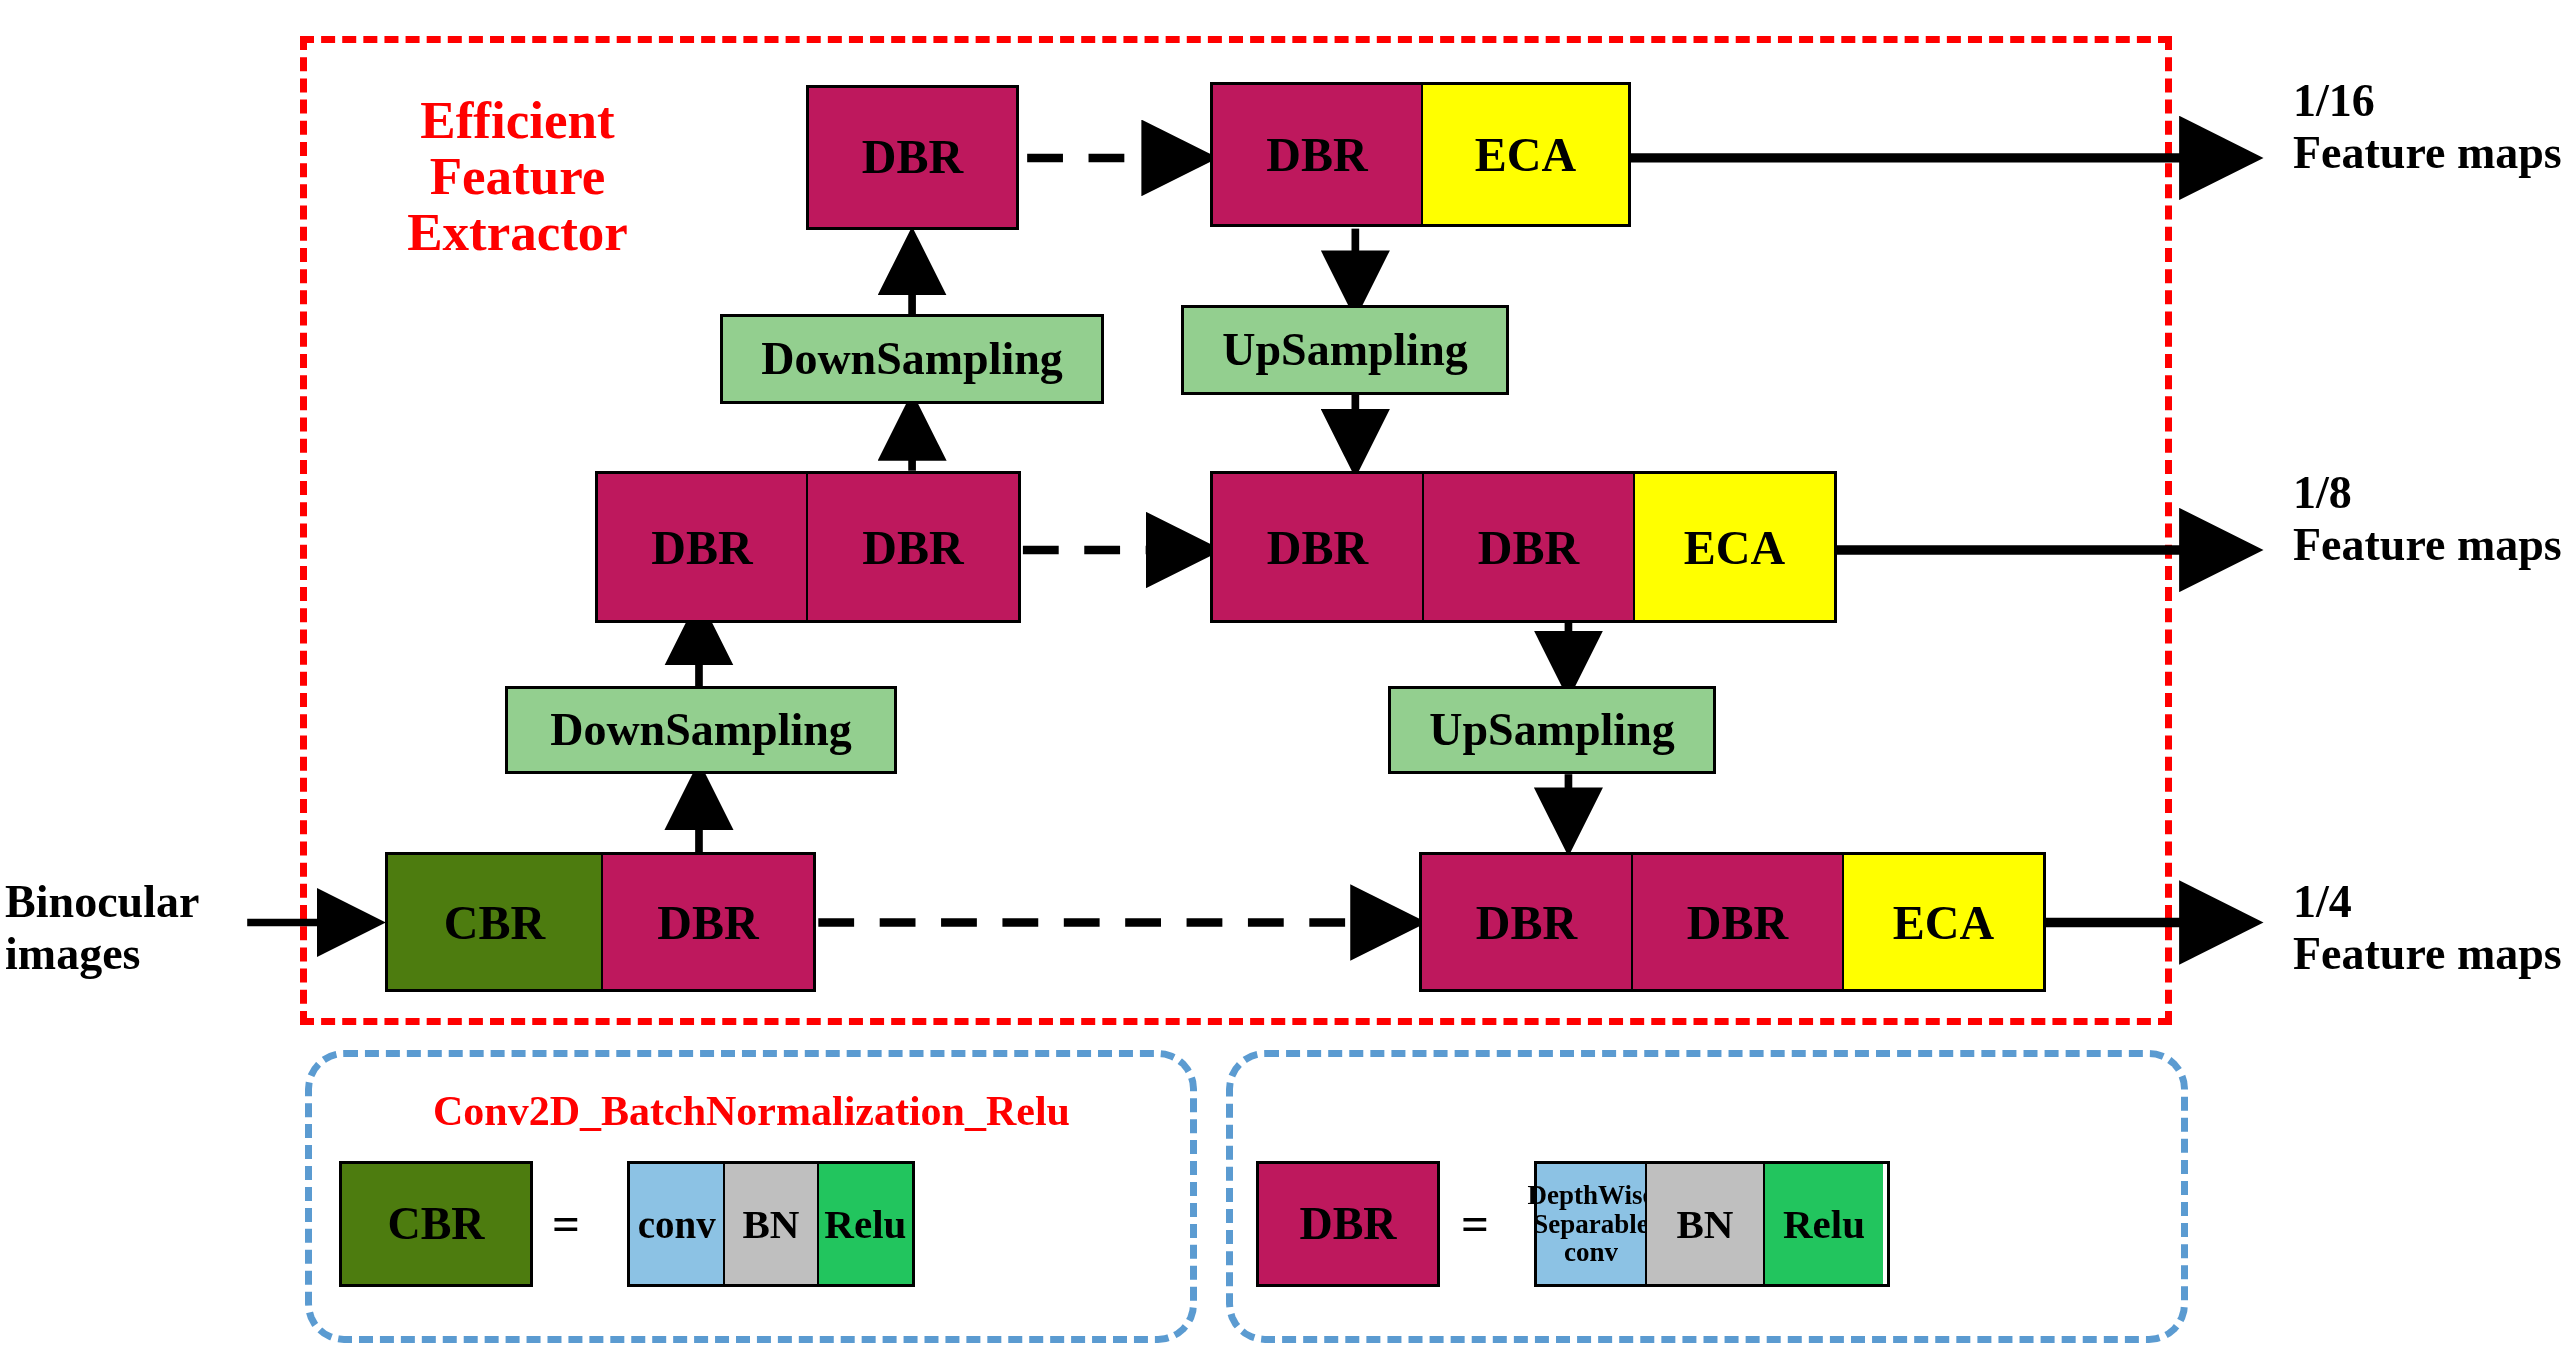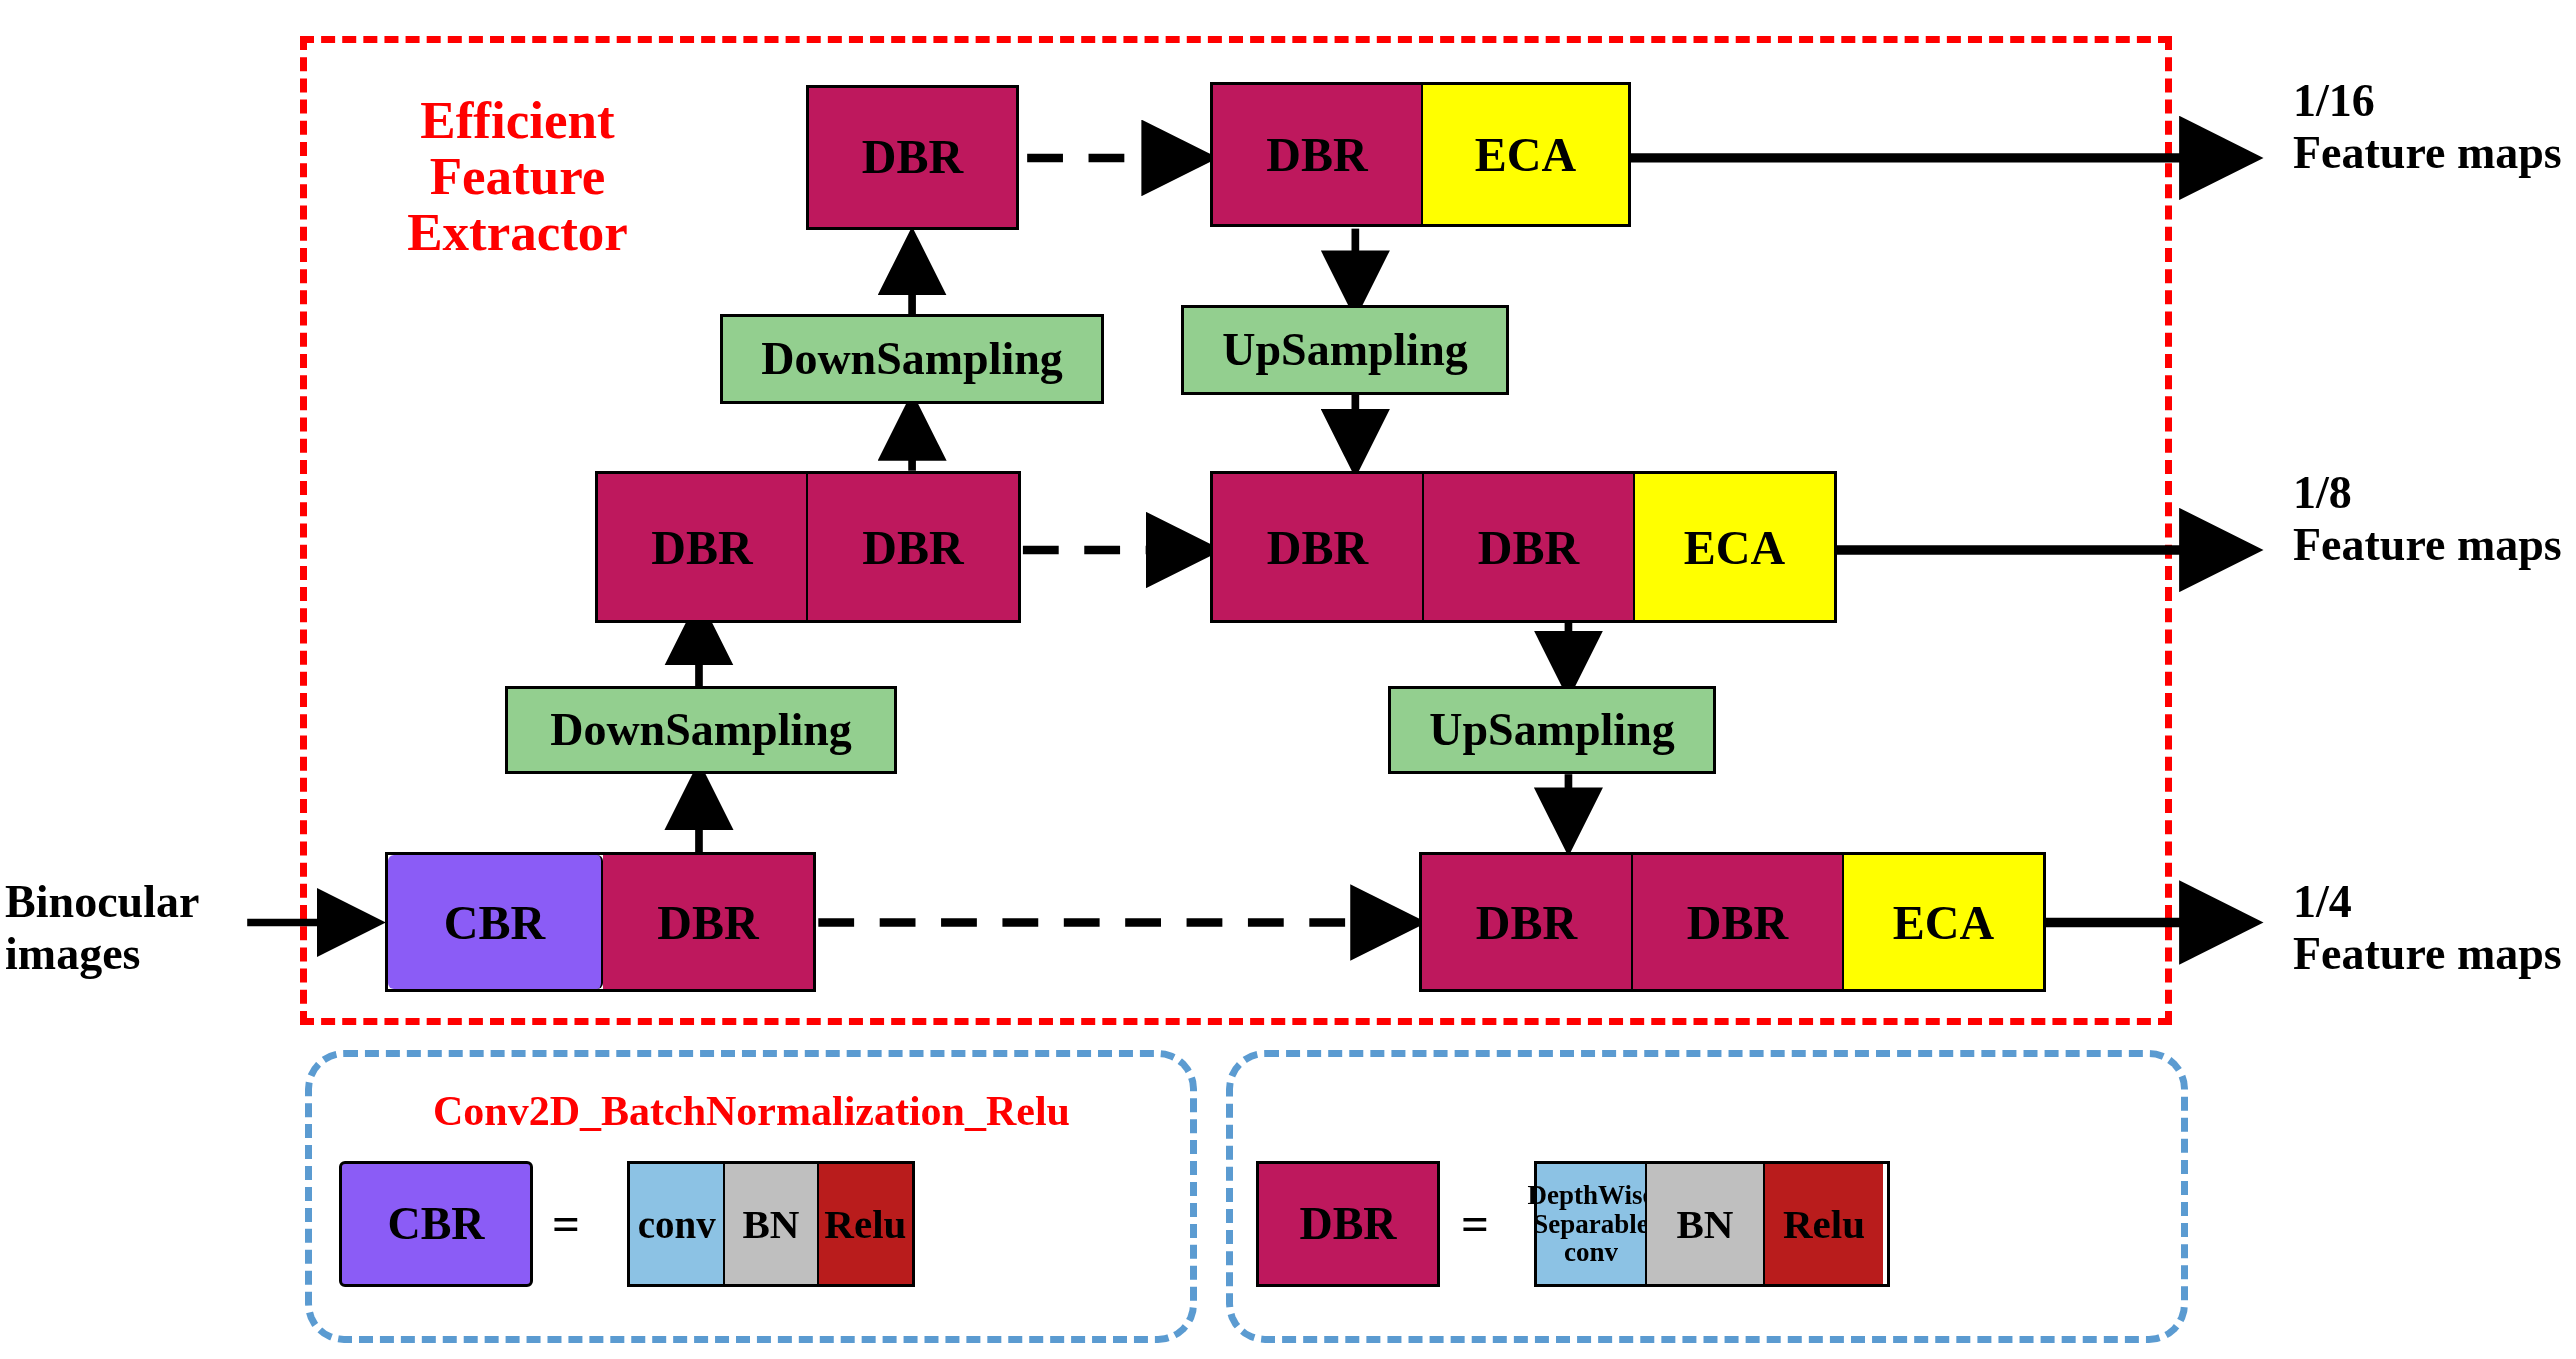--- a/index.html
+++ b/index.html
@@ -15,26 +15,26 @@
     position:absolute;
     box-sizing:border-box;
     border:3.4px solid #000;
     display:flex;align-items:center;justify-content:center;
     font-weight:bold;color:#000;
     text-align:center;
     line-height:1.02;
     white-space:nowrap;
   }
   .peach{background:#be185d;}
-  .orange{background:#8b5cf6;border-radius:6px;}
+  .orange{background:#4d7c0f;}
   .yellow{background:#ffff00;}
   .green{background:#93cf8f;}
   .blue{background:#8cc2e4;}
   .grey{background:#bfbfbf;}
-  .cream{background:#b91c1c;}
+  .cream{background:#22c55e;}
 
   
   .grp{position:absolute;display:flex;box-sizing:border-box;border:3.4px solid #000;}
   .grp > .cell{
     box-sizing:border-box;
     display:flex;align-items:center;justify-content:center;
     font-weight:bold;color:#000;text-align:center;white-space:nowrap;
     border-right:2.6px solid #000;
   }
   .grp > .cell:last-child{border-right:none;}

